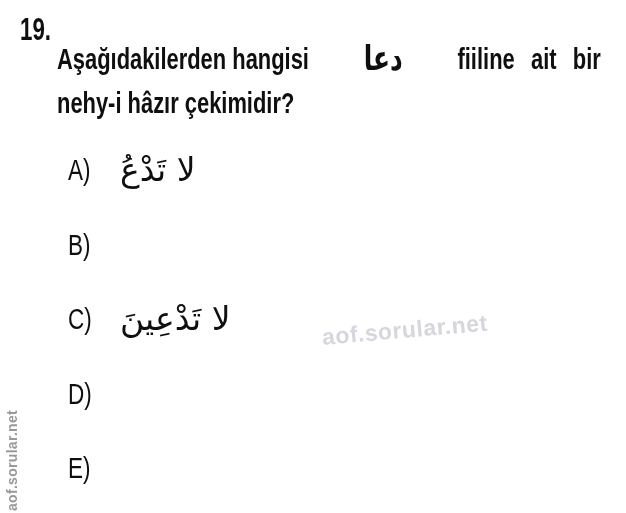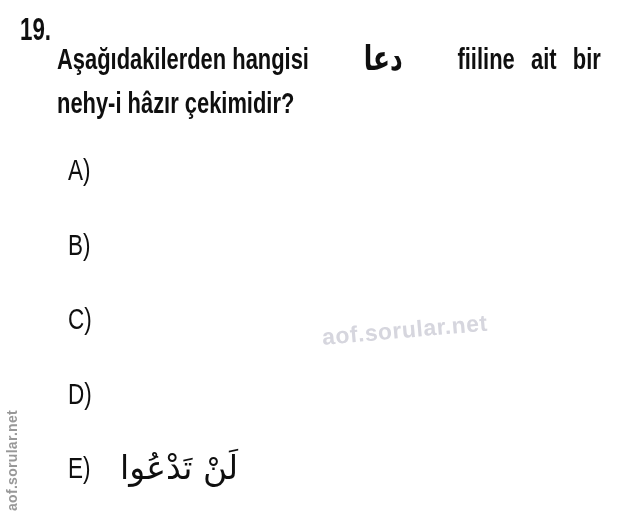--- a/index.html
+++ b/index.html
@@ -110,33 +110,34 @@
       <span class="q-seg">Aşağıdakilerden hangisi</span>
       <span class="q-arabic" dir="rtl" lang="ar">دعا</span>
       <span class="q-seg q-seg-wide">fiiline ait bir</span>
     </div>
     <div class="q-line2">nehy-i hâzır çekimidir?</div>
   </div>
 
   <div class="options">
     <div class="option">
       <span class="opt-label">A)</span>
+      <span class="opt-arabic" dir="rtl" lang="ar">لا تَدْعُ</span>
     </div>
     <div class="option">
       <span class="opt-label">B)</span>
     </div>
     <div class="option">
       <span class="opt-label">C)</span>
+      <span class="opt-arabic" dir="rtl" lang="ar">لا تَدْعِينَ</span>
     </div>
     <div class="option">
       <span class="opt-label">D)</span>
     </div>
     <div class="option">
       <span class="opt-label">E)</span>
-      <span class="opt-arabic" dir="rtl" lang="ar">لَنْ تَدْعُوا</span>
     </div>
   </div>
 
   <div class="wm-center">aof.sorular.net</div>
 
   <div class="wm-left">aof.sorular.net</div>
 
 </div>
 
 </body></html>

